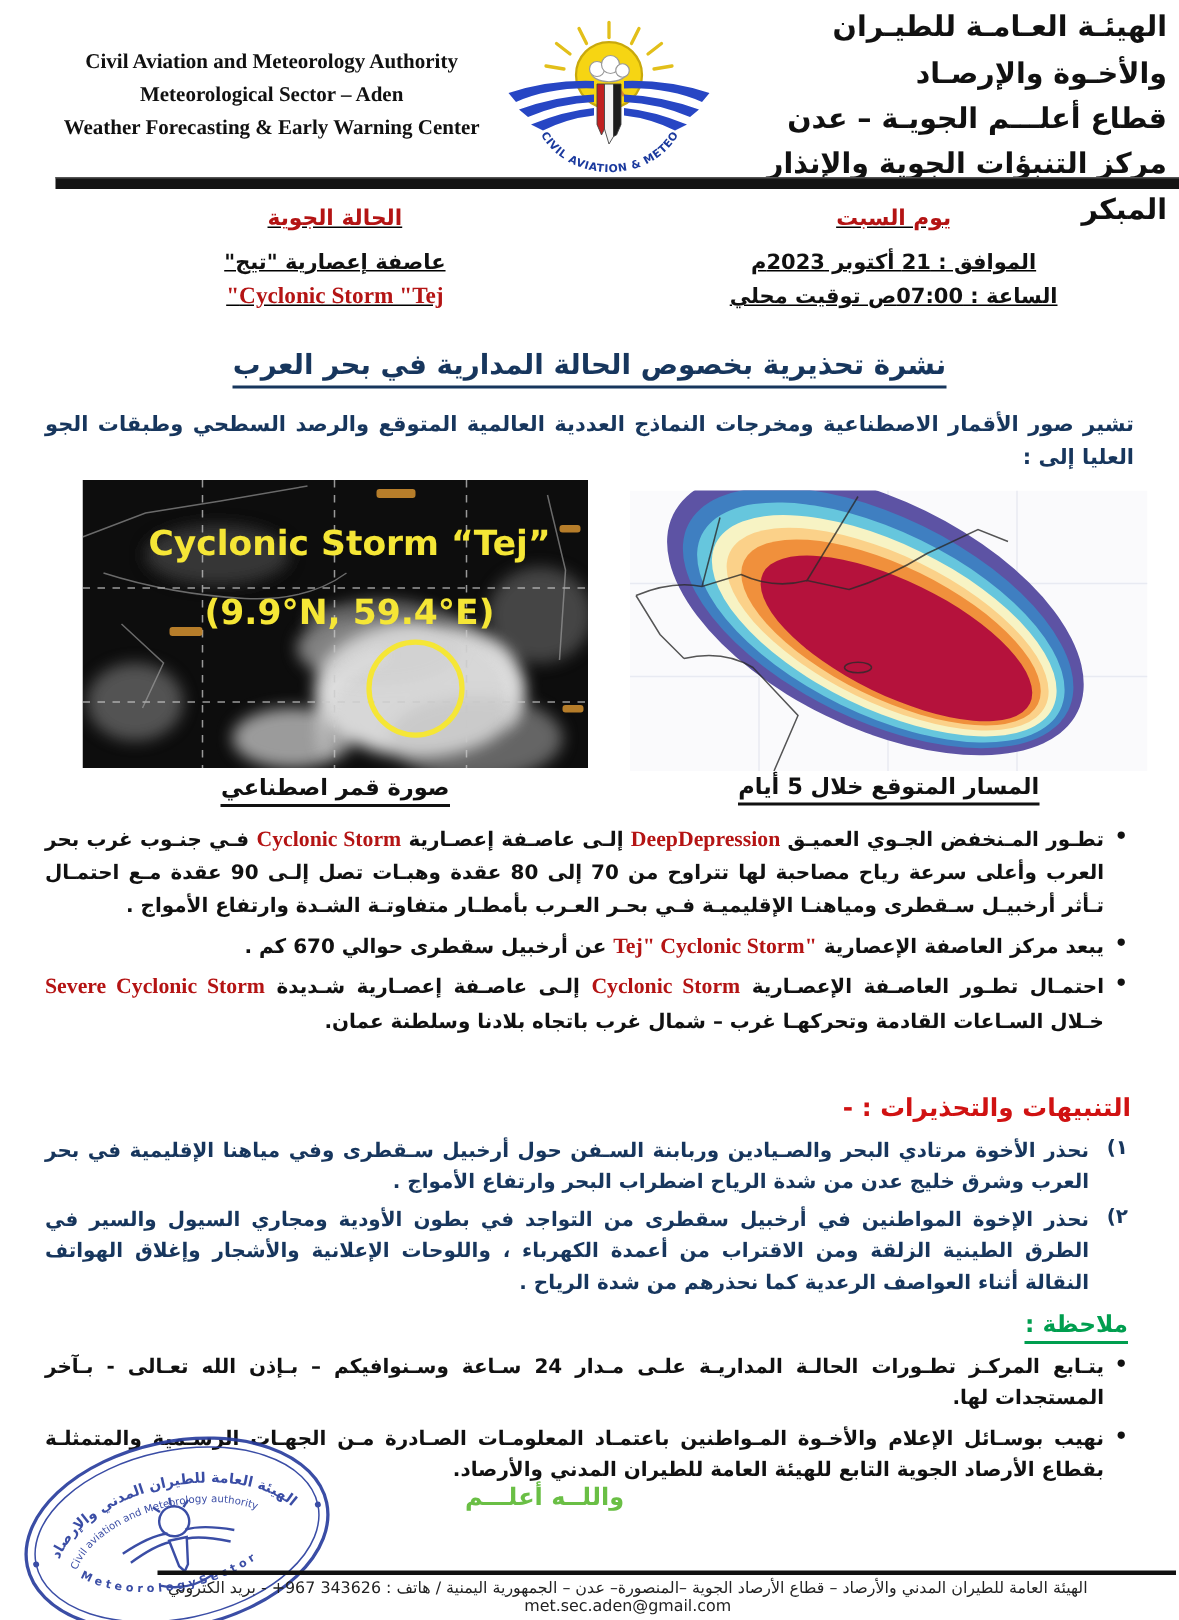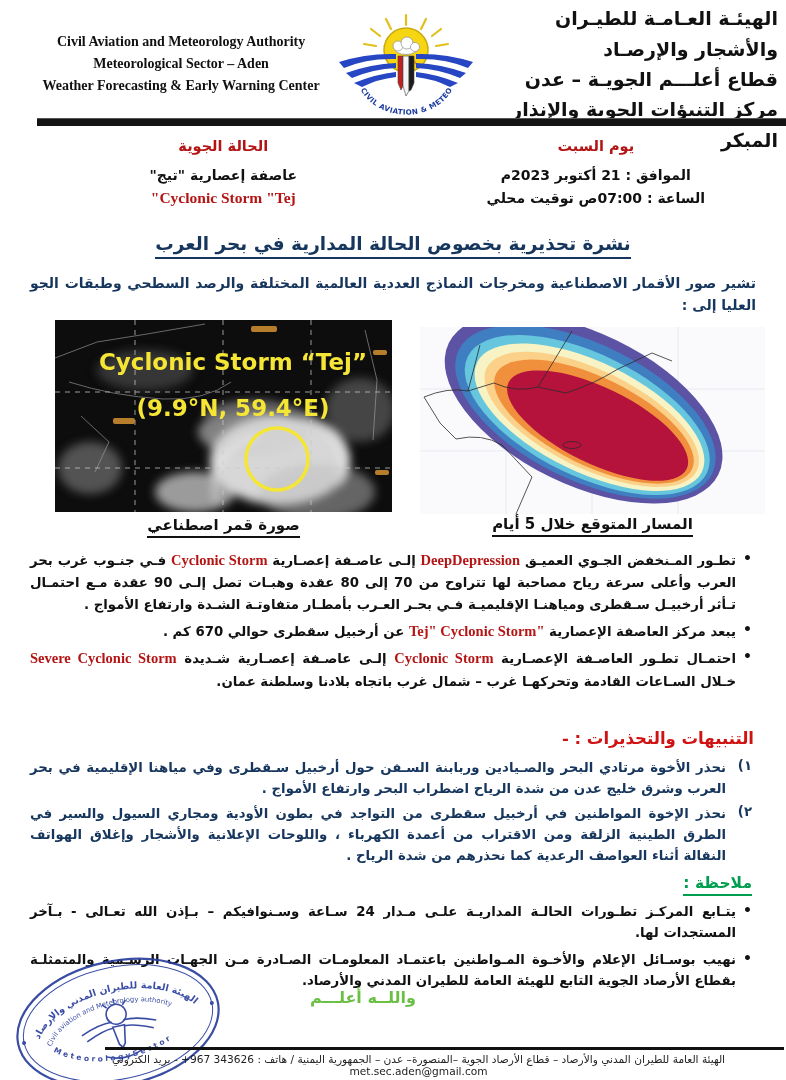--- a/index.html
+++ b/index.html
@@ -18,21 +18,21 @@
   
   .header { position:absolute; top:12px; left:30px; right:8px; height:104px; display:flex; align-items:center; justify-content:space-between; }
   .hdr-en { width:305px; text-align:center; font-family:"Liberation Serif", serif; font-weight:bold; font-size:14px; line-height:1.55; color:#111; }
   .hdr-logo { width:150px; display:flex; justify-content:center; }
   .hdr-ar { width:300px; direction:rtl; font-weight:bold; font-size:19px; line-height:1.6; color:#111; }
 
   .divider { position:absolute; top:118px; left:37px; right:0; height:8px; background:#141414; border-top:1px solid #555; }
 
   
   .info-row { position:absolute; top:138px; left:37px; right:4px; display:flex; direction:rtl; }
-  .info-col { flex:1; text-align:center; direction:rtl; }
+  .info-col { flex:1; text-align:center; direction:rtl;text-decoration:underline; }
   .info-label { color:var(--red); font-weight:bold; font-size:14.5px; margin-bottom:10px; }
   .info-val { color:#111; font-weight:bold; font-size:14px; line-height:1.65; }
   .info-en { color:var(--red); font-family:"Liberation Serif", serif; font-weight:bold; font-size:15.5px; margin-top:2px; }
 
   
   .doc-title { position:absolute; top:233px; left:0; right:0; text-align:center; direction:rtl; color:var(--navy); font-weight:bold; font-size:18.5px; }
   .doc-title span { border-bottom:2.5px solid var(--navy); padding-bottom:3px; }
   .intro { position:absolute; top:272px; right:30px; left:30px; direction:rtl; text-align:justify; color:var(--navy); font-weight:bold; font-size:14px; line-height:1.6; }
 
   
@@ -130,21 +130,21 @@
             <path id="logoArc" d="M24,74 A50,42 0 0 0 118,76"></path>
           </defs>
         <text font-size="7.2" font-weight="bold" fill="#1b3a9e" letter-spacing="0.4">
           <textPath href="#logoArc" startOffset="4">CIVIL AVIATION &amp; METEOROLOGY</textPath>
         </text>
       </svg>
     </div>
 
     <div class="hdr-ar">
       <div>الجمهوريـــة اليمنيـــة</div>
-      <div>الهيئـة العـامـة للطيـران والأشجار والإرصـاد</div>
+      <div>الهيئـة العـامـة للطيـران والأخـوة والإرصـاد</div>
       <div>قطاع أعلـــم الجويـة – عدن</div>
       <div>مركز التنبؤات الجوية والإنذار المبكر</div>
     </div>
   </div>
 
   <div class="divider"></div>
 
   <div class="info-row">
     <div class="info-col">
       <div class="info-label">يوم السبت</div>
@@ -152,21 +152,21 @@
       <div class="info-val">الساعة : 07:00ص توقيت محلي</div>
     </div>
     <div class="info-col">
       <div class="info-label">الحالة الجوية</div>
       <div class="info-val">عاصفة إعصارية "تيج"</div>
       <div class="info-en">Cyclonic Storm "Tej"</div>
     </div>
   </div>
 
   <div class="doc-title"><span>نشرة تحذيرية بخصوص الحالة المدارية في بحر العرب</span></div>
-  <div class="intro">تشير صور الأقمار الاصطناعية ومخرجات النماذج العددية العالمية المختلفة والرصد السطحي وطبقات الجو العليا إلى :</div>
+  <div class="intro">تشير صور الأقمار الاصطناعية ومخرجات النماذج العددية العالمية المتوقع والرصد السطحي وطبقات الجو العليا إلى :</div>
 
   <div class="fig-sat">
     <svg width="337" height="192" viewBox="0 0 337 192">
       <defs>
           <filter id="satblur" x="-30%" y="-30%" width="160%" height="160%">
             <feGaussianBlur stdDeviation="5"></feGaussianBlur>
           </filter>
         </defs>
       <rect width="337" height="192" fill="#0d0d0d"></rect>
       <g filter="url(#satblur)">

